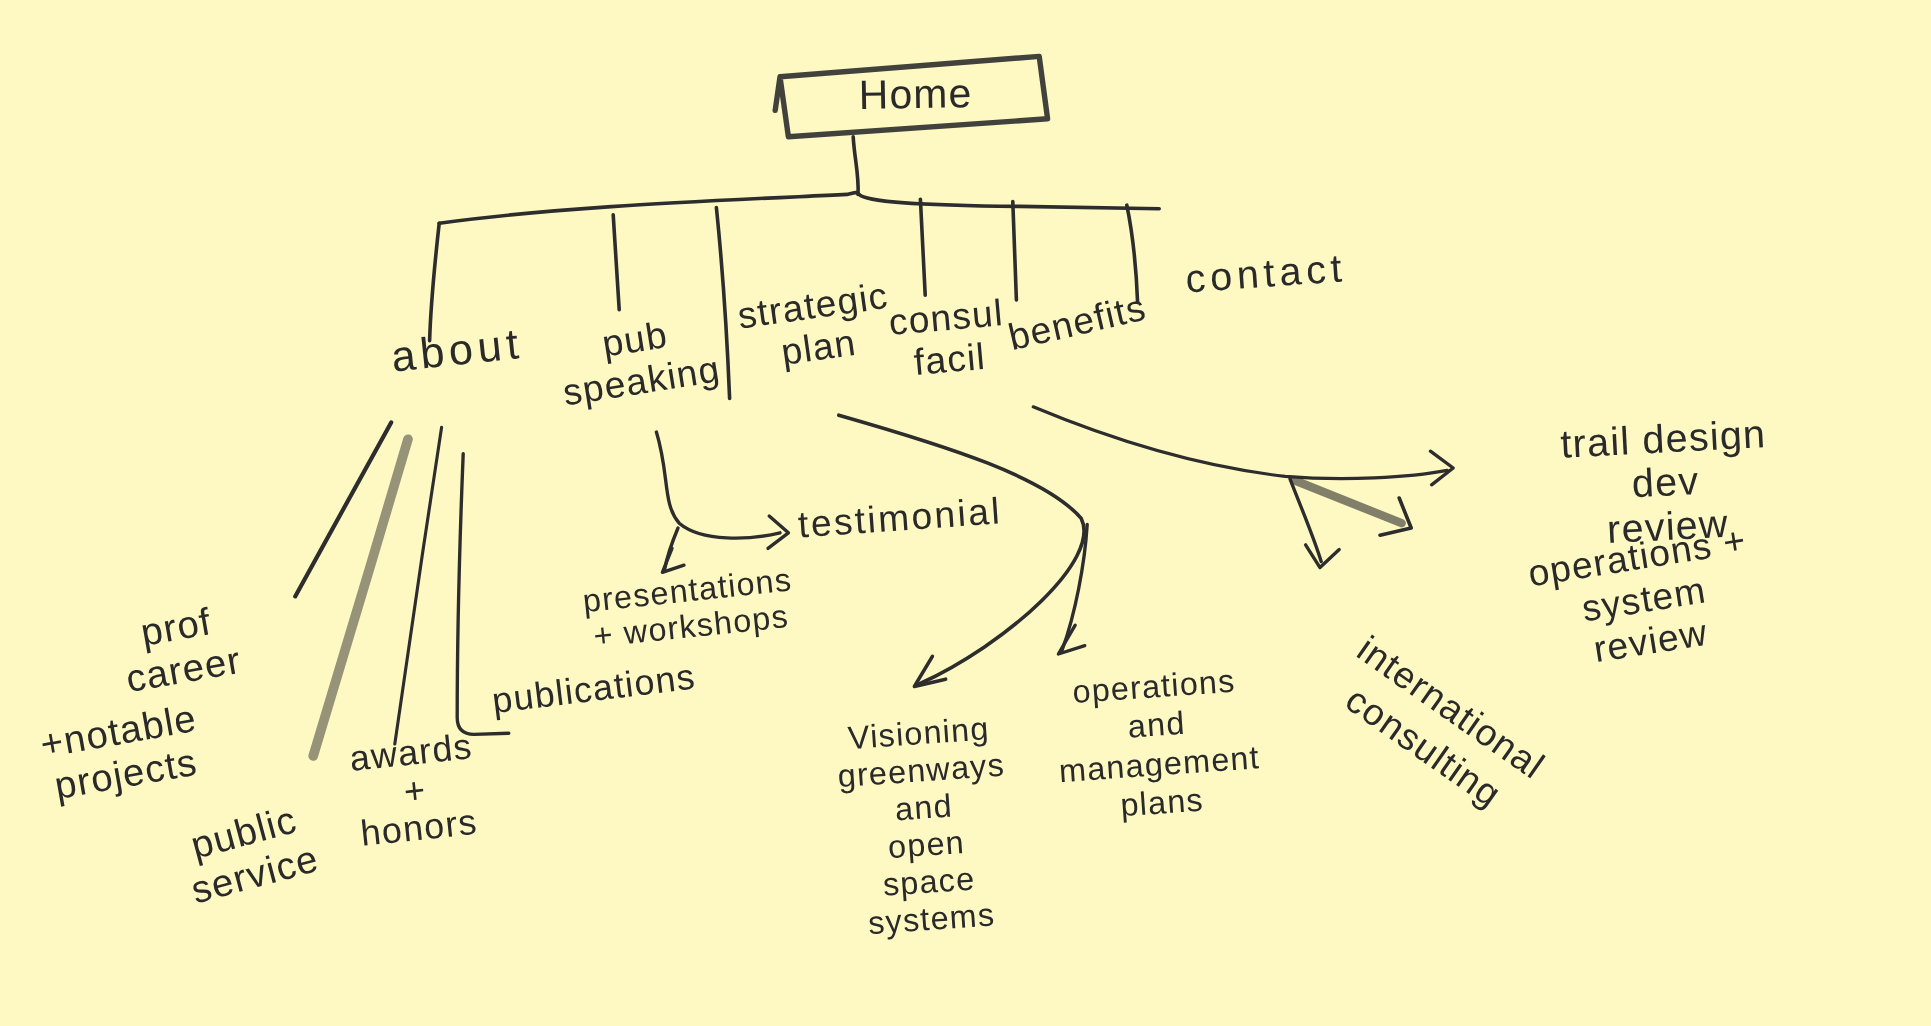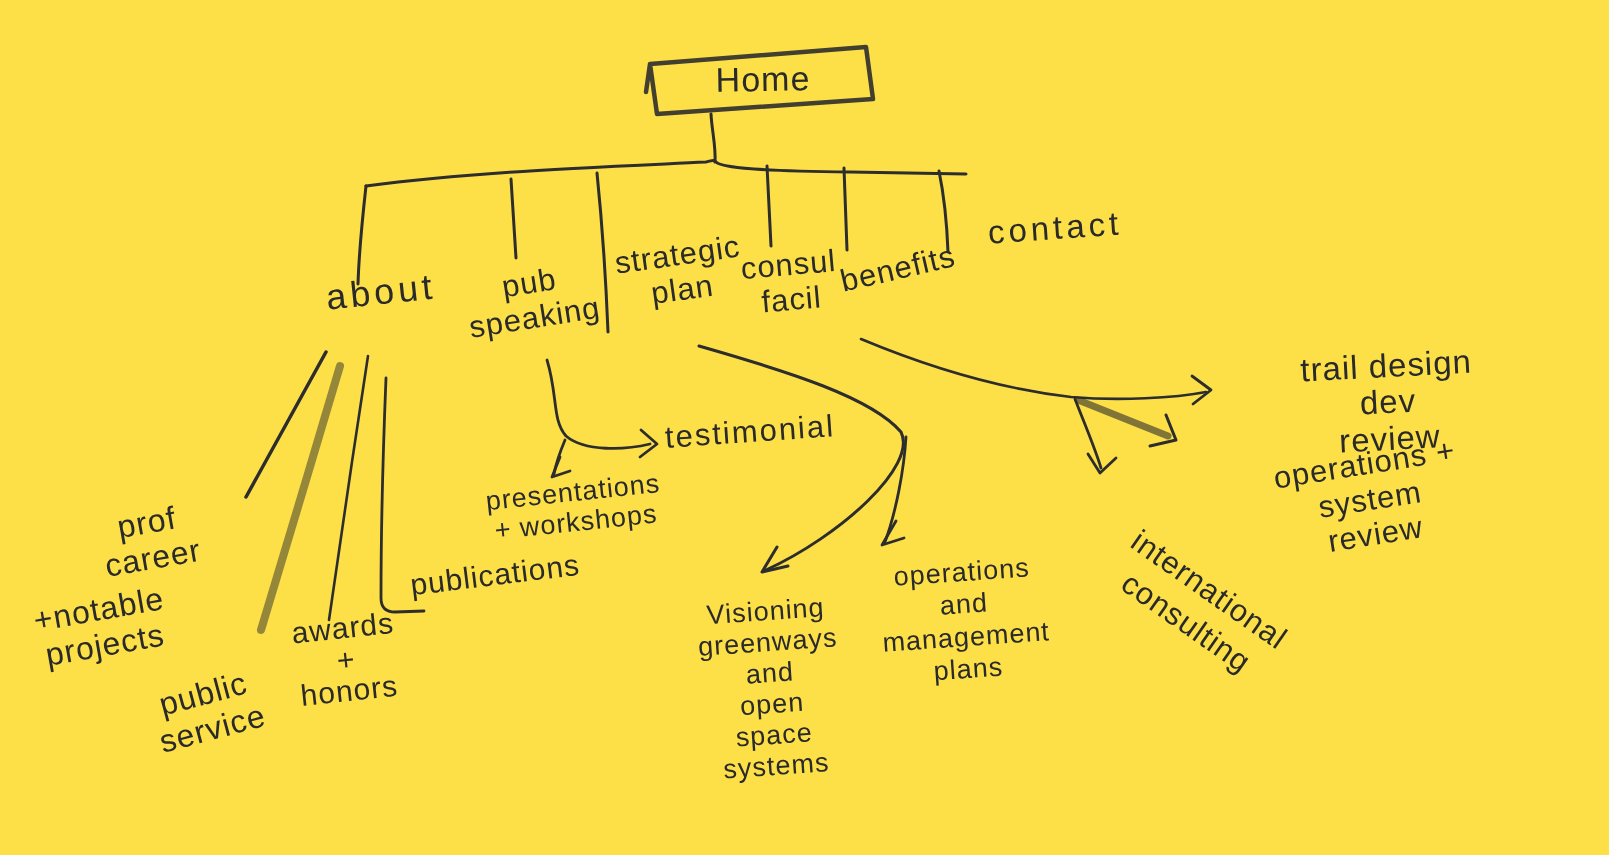--- a/index.html
+++ b/index.html
@@ -1,17 +1,17 @@
 <!DOCTYPE html>
 <html><head>
 <meta charset="utf-8">
 <style>
   html,body{margin:0;padding:0;background:#e8e8e8;}
   #canvas{
-    position:relative;width:1609px;height:855px;background:#fde047;
+    position:relative;width:1609px;height:855px;background:#fef9c3;
     overflow:hidden;font-family:"Liberation Sans", sans-serif;color:#2a2a2a;
   }
   #strokes{position:absolute;left:0;top:0;width:1609px;height:855px;}
   .lbl{
     position:absolute;white-space:pre-line;text-align:center;line-height:1.12;
     letter-spacing:1px;color:#2a2a2a;user-select:none;
   }
   
   .lbl-home{left:688px;top:60px;width:150px;font-size:34px;transform:rotate(-1deg);}
   .lbl-about{left:306px;top:272px;width:150px;font-size:36px;transform:rotate(-6deg);letter-spacing:4px;}

